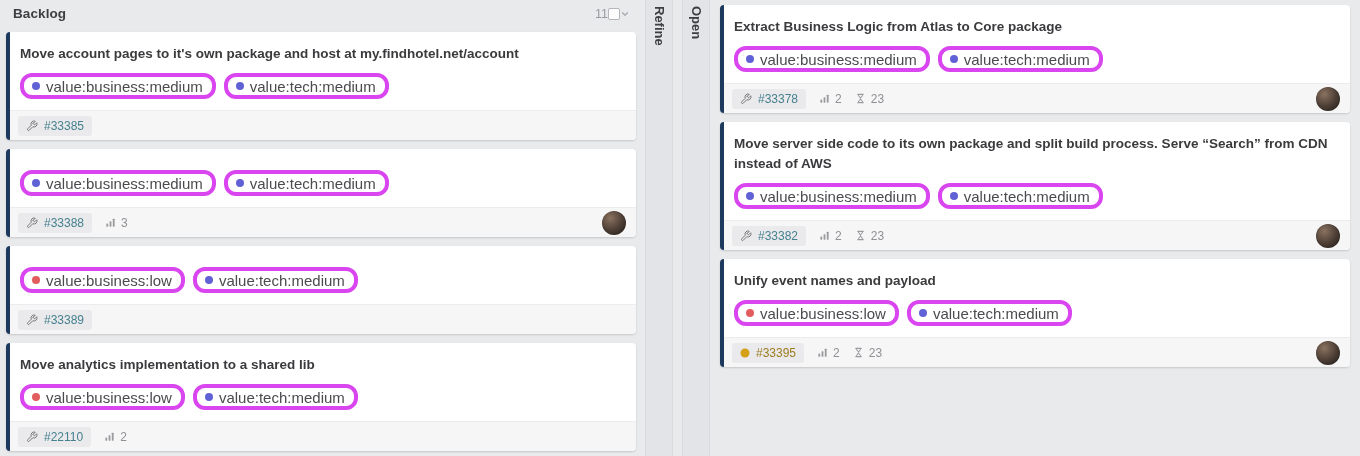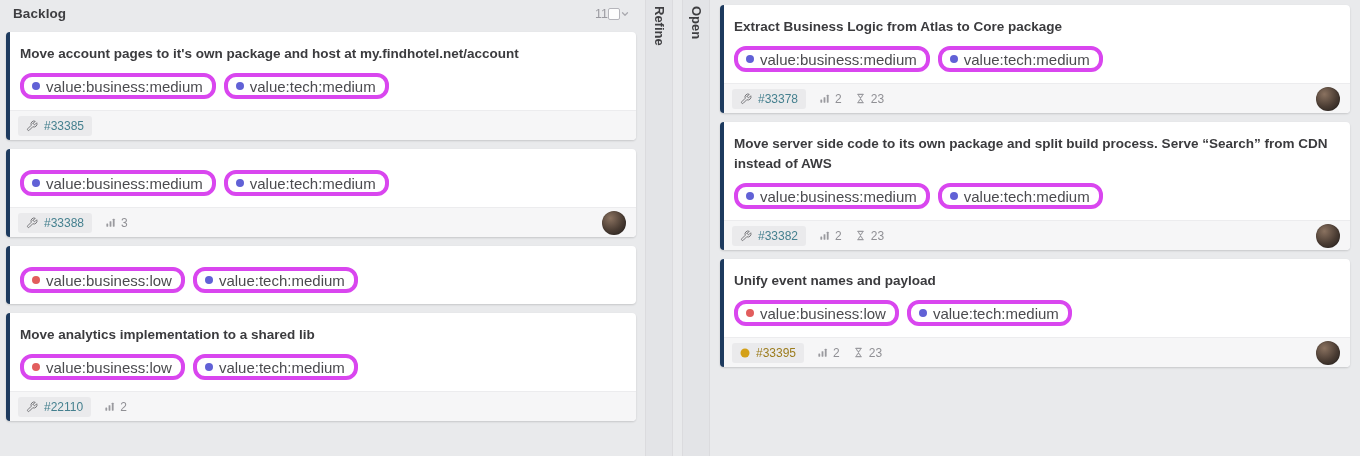--- a/index.html
+++ b/index.html
@@ -160,20 +160,32 @@
     <span class="label-dot" style="background: rgb(226, 93, 93);"></span>
     <span class="label-text">value:business:low</span>
   </span>
 
   <span class="label-pill">
     <span class="label-dot" style="background: rgb(97, 97, 214);"></span>
     <span class="label-text">value:tech:medium</span>
   </span>
 </div>
     </div>
+    <div class="card-footer">
+      <span class="issue-pill">
+        <span class="issue-icon">
+                <svg width="12" height="12" viewBox="0 0 24 24" fill="none" stroke="currentColor" stroke-width="2" stroke-linecap="round" stroke-linejoin="round">
+                  <path d="M14.7 6.3a1 1 0 0 0 0 1.4l1.6 1.6a1 1 0 0 0 1.4 0l3.77-3.77a6 6 0 0 1-7.94 7.94l-6.91 6.91a2.12 2.12 0 0 1-3-3l6.91-6.91a6 6 0 0 1 7.94-7.94l-3.76 3.76z"></path>
+                </svg>
+              </span>
+        <span class="issue-number" style="color: rgb(69, 128, 143);">#33389</span>
+      </span>
+      <span class="stats"></span>
+
+    </div>
   </article>
 
   <article class="card">
     <div class="card-body">
       <div class="card-title">Move analytics implementation to a shared lib</div>
       <div class="card-labels">
   <span class="label-pill">
     <span class="label-dot" style="background: rgb(226, 93, 93);"></span>
     <span class="label-text">value:business:low</span>
   </span>

